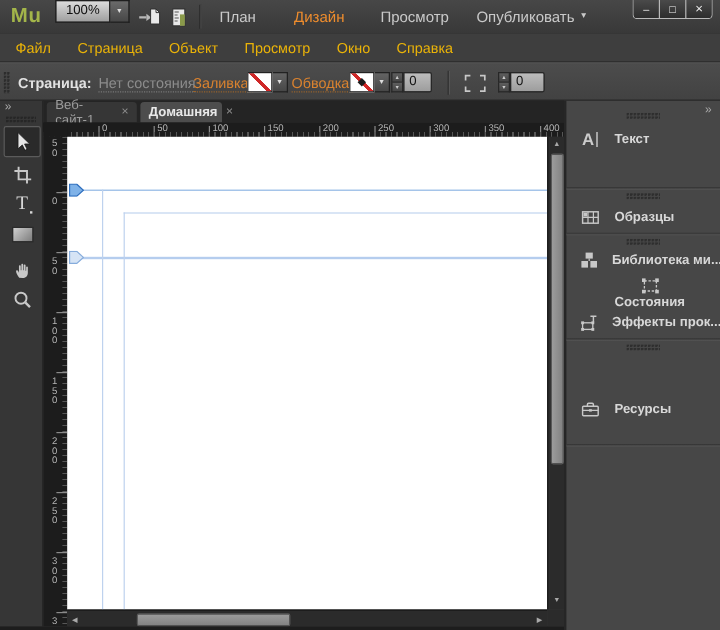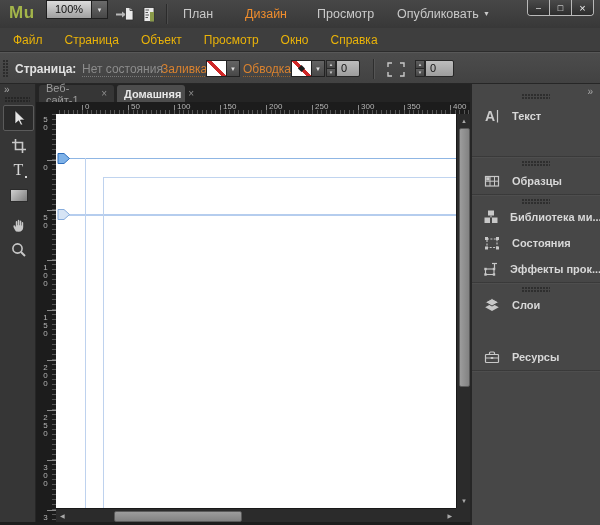--- a/index.html
+++ b/index.html
@@ -343,21 +343,21 @@
       <span class="rp-icon">
         <svg width="16" height="16" viewBox="0 0 16 16">
           <rect x="5" y="1.5" width="6" height="5" fill="#c8c8c8"></rect>
           <line x1="8" y1="6.5" x2="8" y2="8.5" stroke="#c8c8c8" stroke-width="1"></line>
           <rect x="1.5" y="8.5" width="5.5" height="5.5" fill="#c8c8c8"></rect>
           <rect x="9" y="8.5" width="5.5" height="5.5" fill="#c8c8c8"></rect>
         </svg>
       </span>
       <span class="rp-label">Библиотека ми...</span>
     </div>
-    <div class="rp-item" style="top:146px;">
+    <div class="rp-item" style="top:146px;flex-direction:column;">
       <span class="rp-icon">
         <svg width="16" height="16" viewBox="0 0 16 16">
           <rect x="3" y="4" width="10" height="8.5" fill="none" stroke="#c8c8c8" stroke-width="1.1" stroke-dasharray="2 1.4"></rect>
           <rect x="1" y="2" width="3" height="3" fill="#c8c8c8"></rect>
           <rect x="12" y="2" width="3" height="3" fill="#c8c8c8"></rect>
           <rect x="1" y="11.5" width="3" height="3" fill="#c8c8c8"></rect>
           <rect x="12" y="11.5" width="3" height="3" fill="#c8c8c8"></rect>
         </svg>
       </span>
       <span class="rp-label">Состояния</span>
@@ -372,30 +372,21 @@
           <rect x="9.8" y="6.8" width="2.4" height="2.4" fill="#c8c8c8"></rect>
           <rect x="1.3" y="12.3" width="2.4" height="2.4" fill="#c8c8c8"></rect>
           <rect x="9.8" y="12.3" width="2.4" height="2.4" fill="#c8c8c8"></rect>
         </svg>
       </span>
       <span class="rp-label">Эффекты прок...</span>
     </div>
     <div class="rp-div" style="top:198px;"></div>
 
     <div class="rp-grip" style="top:203px;"></div>
-    <div class="rp-item" style="top:208px;">
-      <span class="rp-icon">
-        <svg width="16" height="16" viewBox="0 0 16 16">
-          <polygon points="8,6.5 14.8,10.2 8,14 1.2,10.2" fill="#c8c8c8"></polygon>
-          <polygon points="8,1.5 14.8,5.2 8,9 1.2,5.2" fill="#c8c8c8" stroke="#474747" stroke-width="1"></polygon>
-        </svg>
-      </span>
-      <span class="rp-label">Слои</span>
-    </div>
-    <div class="rp-item" style="top:260px;">
+    <div class="rp-item" style="top:244px;">
       <span class="rp-icon">
         <svg width="16" height="16" viewBox="0 0 16 16">
           <rect x="1.5" y="5.5" width="13" height="8" rx="0.8" fill="none" stroke="#c8c8c8" stroke-width="1.2"></rect>
           <path d="M5.5 5.5 V4 a1 1 0 0 1 1 -1 h3 a1 1 0 0 1 1 1 V5.5" fill="none" stroke="#c8c8c8" stroke-width="1.2"></path>
           <line x1="1.5" y1="9" x2="14.5" y2="9" stroke="#c8c8c8" stroke-width="1"></line>
           <rect x="6.8" y="8" width="2.4" height="2" fill="#c8c8c8"></rect>
         </svg>
       </span>
       <span class="rp-label">Ресурсы</span>
     </div>

